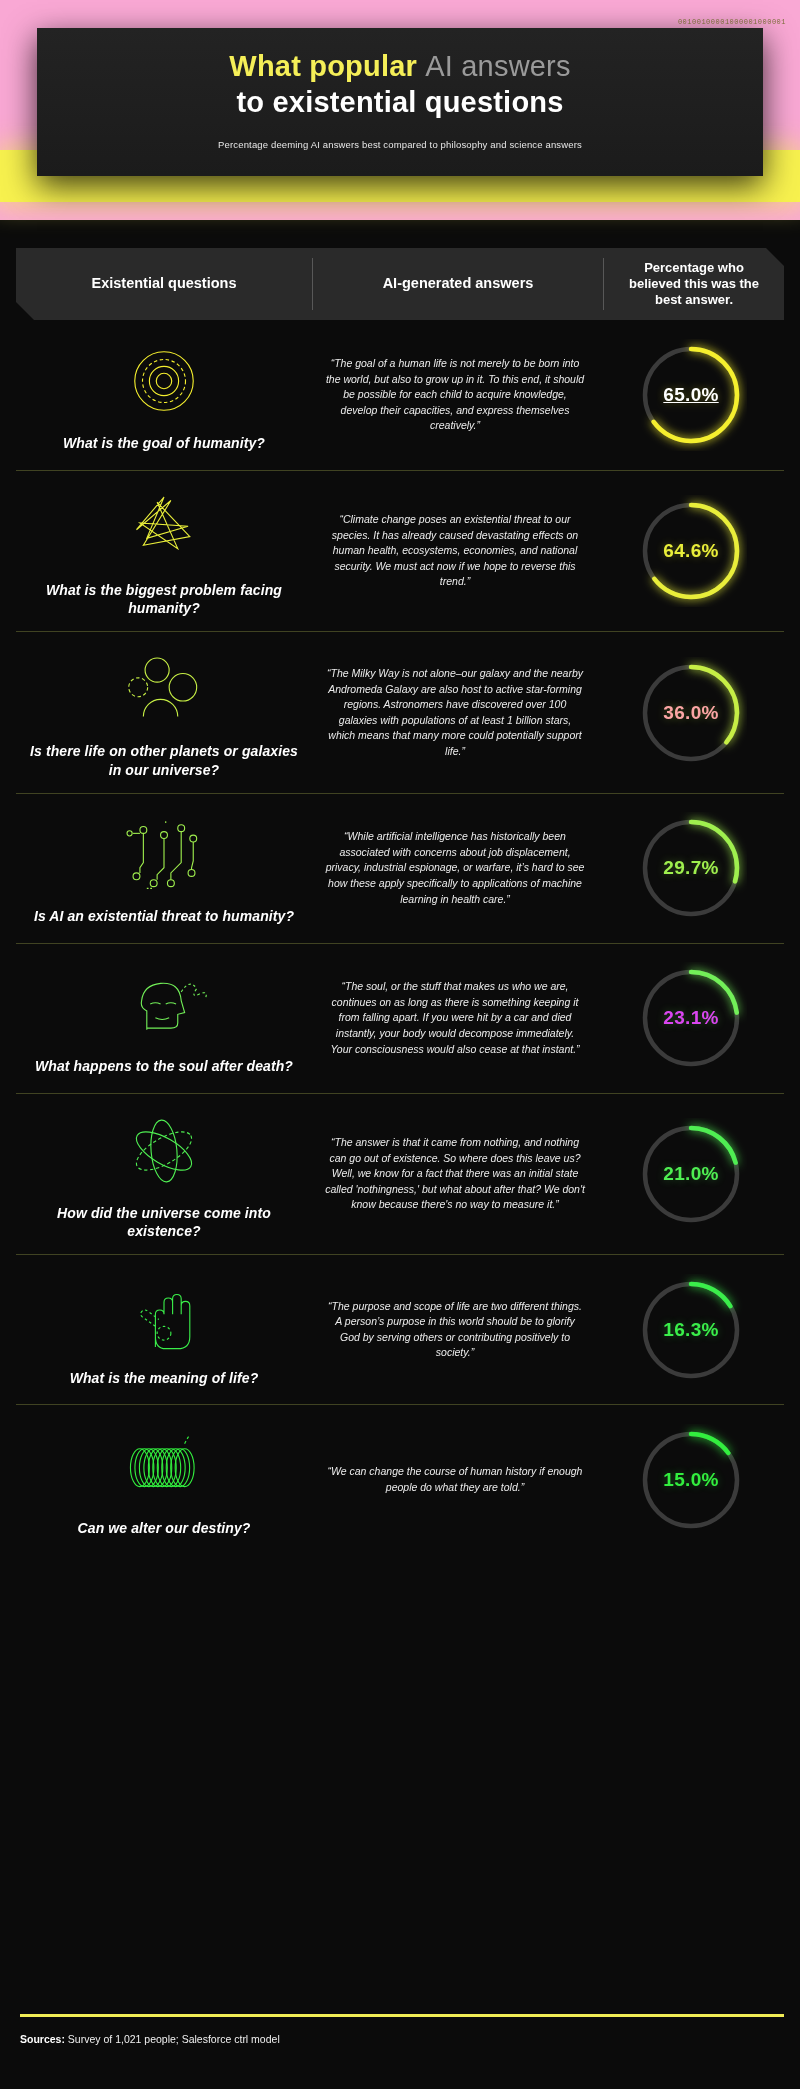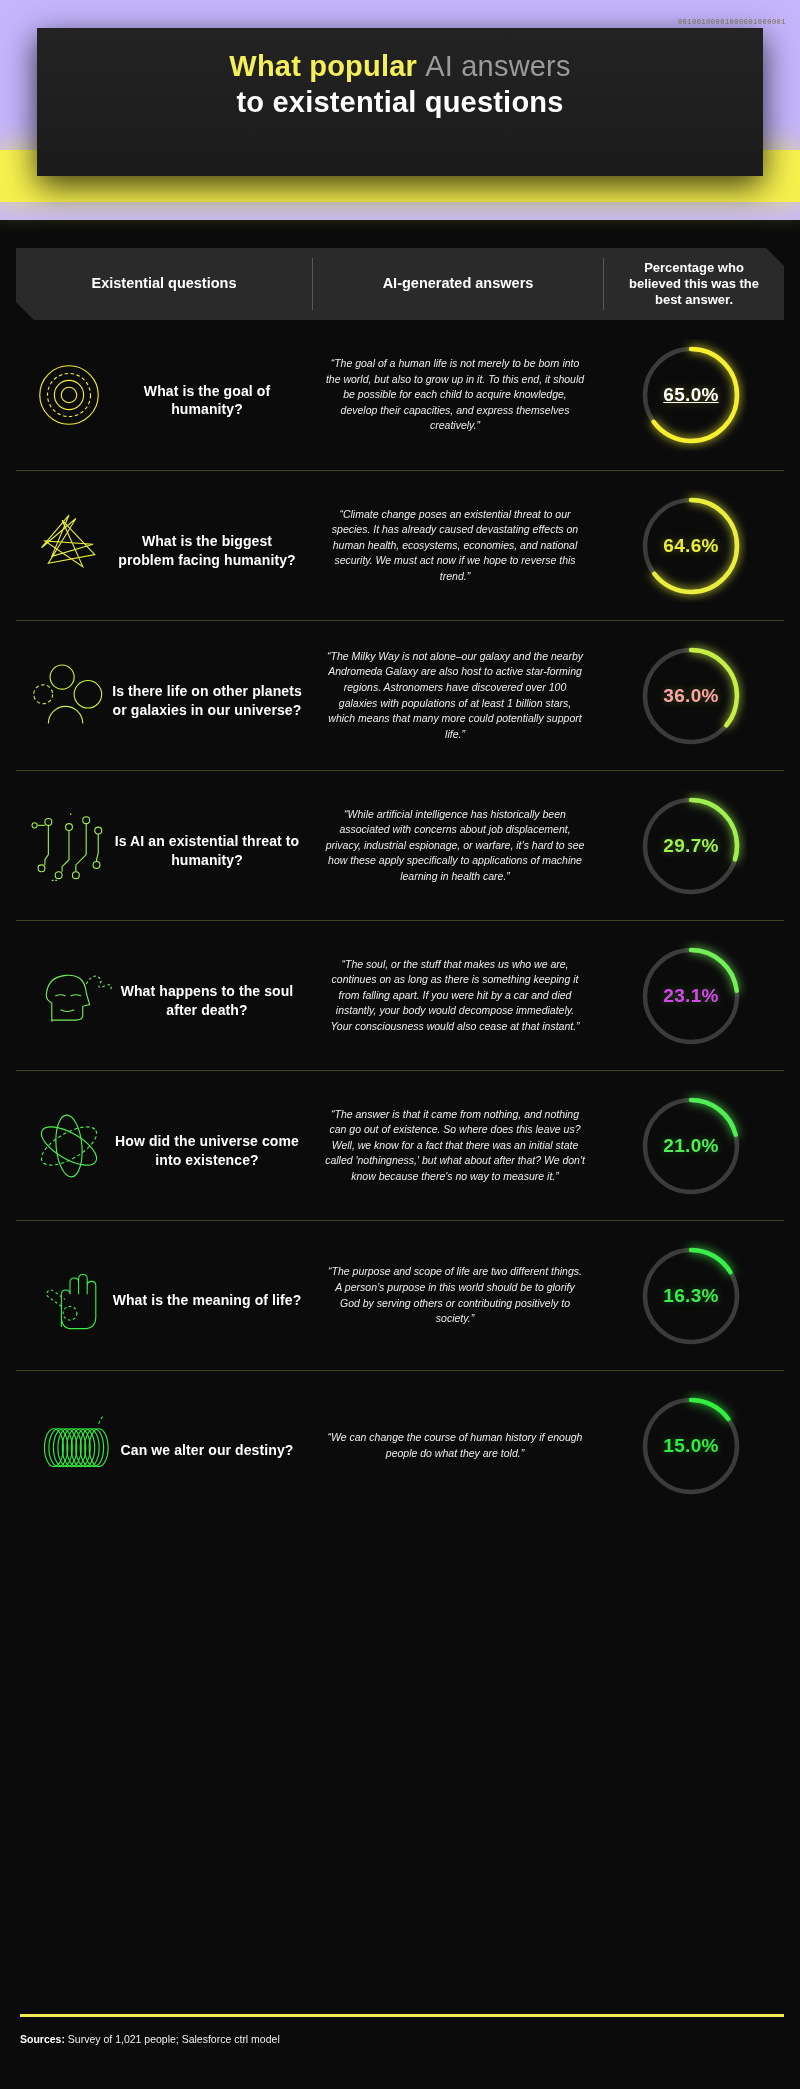--- a/index.html
+++ b/index.html
@@ -15,21 +15,21 @@
     width: 800px;
     height: 2089px;
     background: #0b0b0b;
     overflow: hidden;
   }
 
   
   .header-zone {
     position: relative;
     height: 220px;
-    background: #c4b5fd;
+    background: #f9a8d4;
   }
   .yellow-bar {
     position: absolute;
     left: 0; right: 0;
     top: 150px;
     height: 52px;
     background: #f7f14e;
     box-shadow: 0 0 26px 5px rgba(247,241,78,.55);
   }
   .header-card {
@@ -106,23 +106,25 @@
     align-items: center;
     border-top: 1px solid rgba(190,200,90,.30);
     min-height: 150px;
     padding: 14px 0;
   }
   .row:first-child { border-top: none; }
 
   .col-q {
     width: 296px;
     display: flex;
+    flex-direction: column;
     align-items: center;
     justify-content: center;
     padding: 0 10px;
+    font-style: italic;
   }
   .q-icon { height: 86px; display: flex; align-items: center; justify-content: center; }
   .q-text {
     margin-top: 10px;
     color: #ffffff;
     font-size: 14px;
     font-weight: 700;
     text-align: center;
     line-height: 1.3;
     letter-spacing: .1px;
@@ -183,20 +185,21 @@
 <div id="page">
 
   <div class="header-zone">
     <div class="yellow-bar"></div>
     <div class="binary-strip">00100100001000001000001</div>
     <div class="header-card">
       <div class="title-line">
         <span class="title-hl">What popular </span><span class="title-dim">AI answers</span>
       </div>
       <div class="title-line">to existential questions</div>
+      <div class="subtitle">Percentage deeming AI answers best compared to philosophy and science answers</div>
     </div>
   </div>
 
   <div class="table-head">
     <div class="th th-1">Existential questions</div>
     <div class="th-div"></div>
     <div class="th th-2">AI-generated answers</div>
     <div class="th-div"></div>
     <div class="th th-3">Percentage who believed this was the best answer.</div>
   </div>

